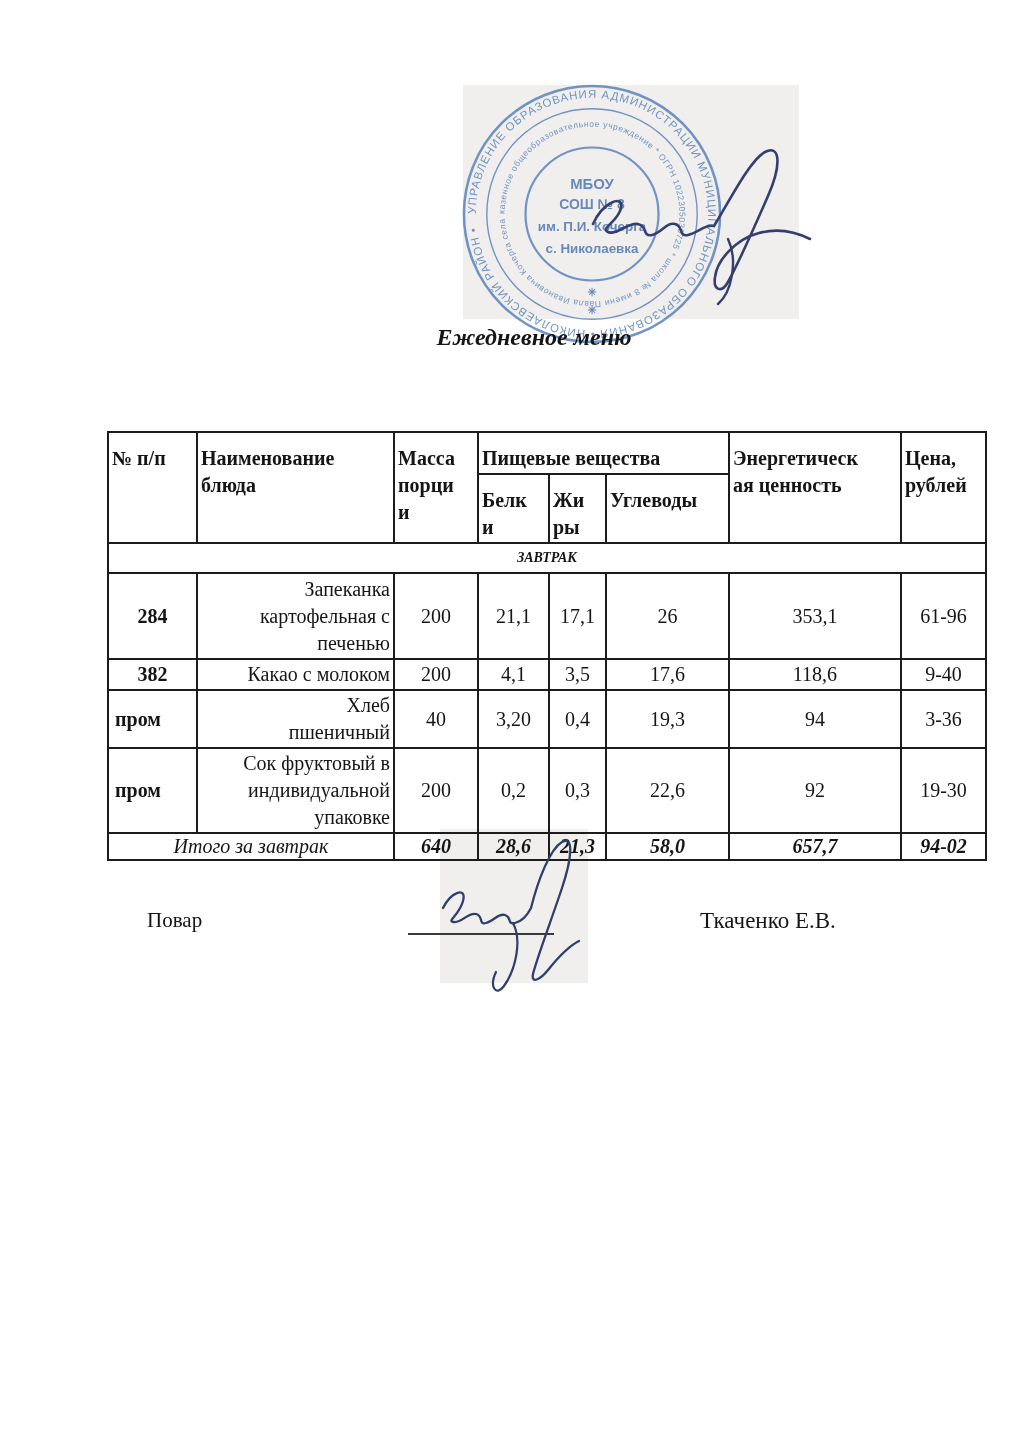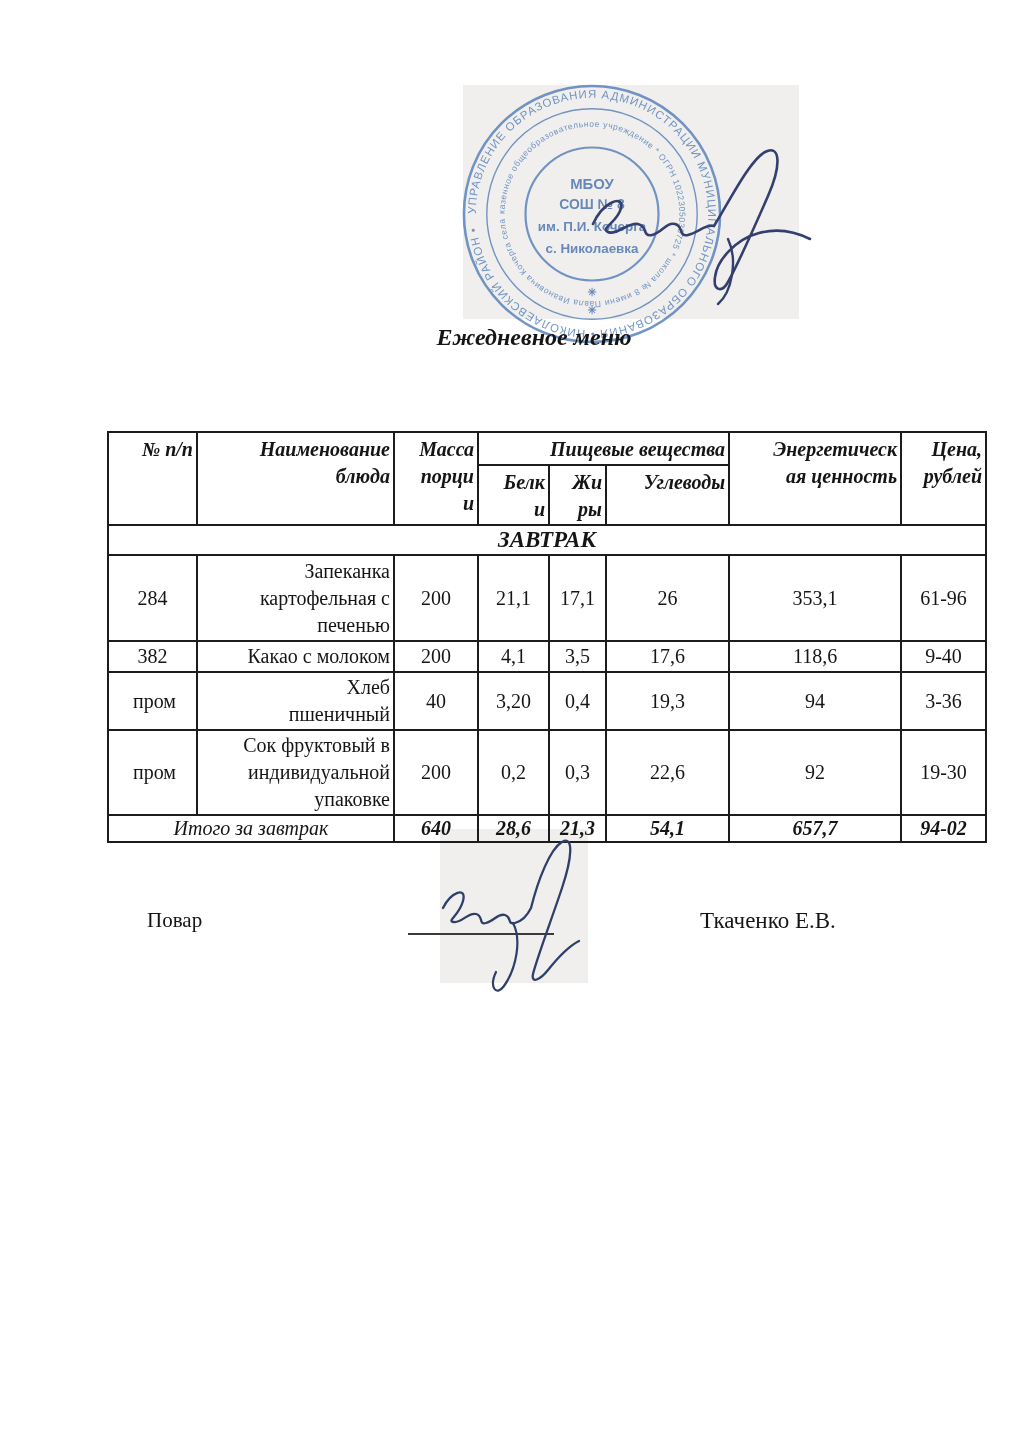--- a/index.html
+++ b/index.html
@@ -18,29 +18,29 @@
             height:20px;vertical-align:baseline;margin-right:8px;}
 
   .doc-title{position:absolute;left:95px;top:324px;width:878px;text-align:center;
              font-size:24px;font-weight:bold;font-style:italic;}
   .doc-subtitle{position:absolute;left:107px;top:370px;width:878px;text-align:center;
              font-size:22px;white-space:pre-wrap;}
 
   table.menu{position:absolute;left:107px;top:431px;width:878px;border-collapse:collapse;
              table-layout:fixed;font-size:20px;}
   table.menu td,table.menu th{border:2px solid #1c1c1c;padding:1px 3px;overflow:hidden;}
-  table.menu th{font-weight:bold;font-style:italic;vertical-align:top;padding-top:3px;
-                text-align:right;line-height:27px;}
+  table.menu th{font-weight:bold;vertical-align:top;padding-top:12px;
+                text-align:left;line-height:27px;}
   .ml{white-space:pre-line;}
   tr.h1{height:28px;} tr.h2{height:58px;}
-  tr.section td{height:26px;text-align:center;font-weight:bold;font-style:italic;font-size:23px;}
+  tr.section td{height:26px;text-align:center;font-weight:bold;font-style:italic;font-size:14px;}
   td.c{text-align:center;vertical-align:middle;}
   td.name{text-align:right;vertical-align:middle;padding-left:7px;line-height:27px;}
-  td.rowid{text-align:center;vertical-align:middle;font-weight:normal;}
-  td.rowid.left{text-align:left;padding-left:24px;}
+  td.rowid{text-align:center;vertical-align:middle;font-weight:bold;}
+  td.rowid.left{text-align:left;padding-left:6px;}
   tr.r1{height:86px;} tr.r2{height:28px;margin-left:36px;} tr.r3{height:57px;} tr.r4{height:85px;}
   tr.total{height:26px;}
   tr.total td{vertical-align:middle;font-style:italic;}
   tr.total .lbl{text-align:center;}
   tr.total .v{text-align:center;font-weight:bold;}
 
   .footer-role{position:absolute;left:147px;top:908px;font-size:21px;}
   .footer-name{position:absolute;left:700px;top:908px;font-size:23px;}
   .footer-underline{position:absolute;left:408px;top:933px;width:146px;height:2px;background:#3a3a3a;}
   .sig-svg{position:absolute;}
@@ -167,21 +167,21 @@
         <td class="c">0,3</td>
         <td class="c">22,6</td>
         <td class="c">92</td>
         <td class="c">19-30</td>
       </tr>
       <tr class="total">
         <td colspan="2" class="lbl">Итого за завтрак</td>
         <td class="v">640</td>
         <td class="v">28,6</td>
         <td class="v">21,3</td>
-        <td class="v">54,1</td>
+        <td class="v">58,0</td>
         <td class="v">657,7</td>
         <td class="v">94-02</td>
       </tr>
     </tbody>
   </table>
 
   <div class="footer-role">Повар</div>
   <div class="footer-underline"></div>
   <svg class="sig-svg sig-foot" viewBox="0 0 180 170">
     <path d="M28,80 C36,64 52,58 48,73 C44,88 31,93 39,94 C47,95 53,84 61,86 C69,88 63,97 71,95 C79,93 83,85 90,87 C97,89 92,97 100,95 C108,93 113,86 116,80 C123,52 135,21 147,14 C159,7 157,30 147,60 C137,90 122,130 118,146 C116,156 125,152 133,142 C141,132 152,119 164,113" fill="none" stroke="#2e3f6a" stroke-width="2.3" stroke-linecap="round"></path>

